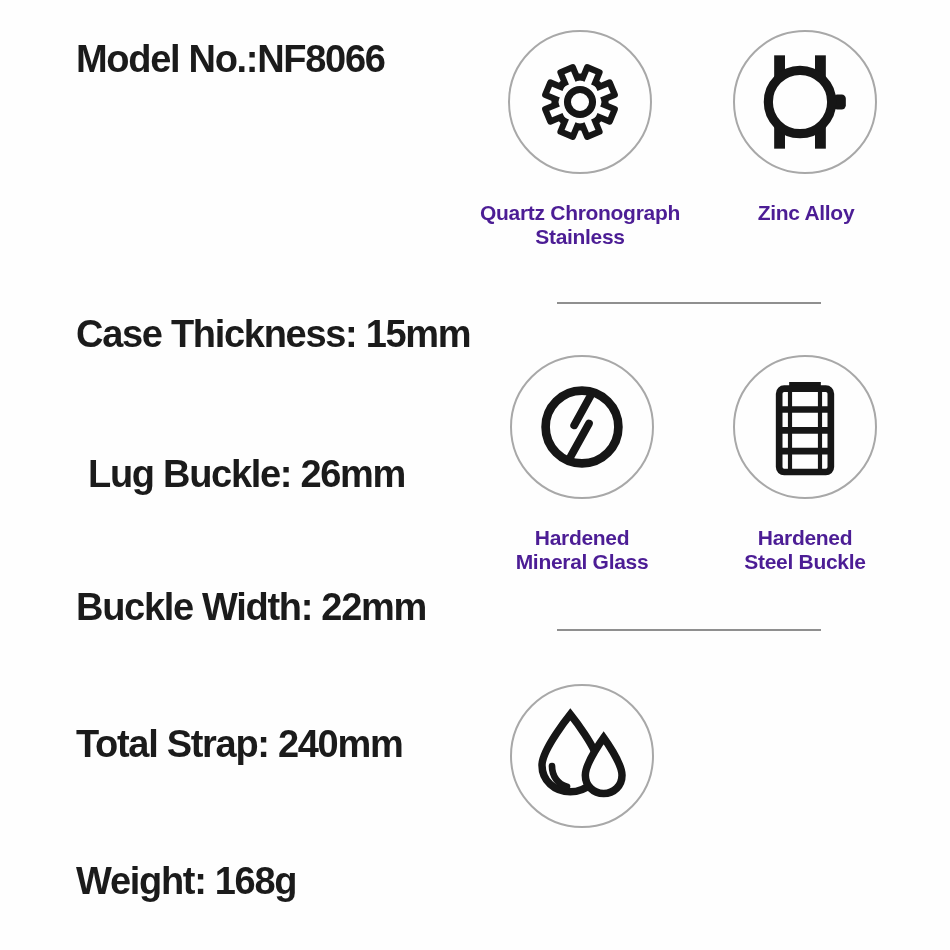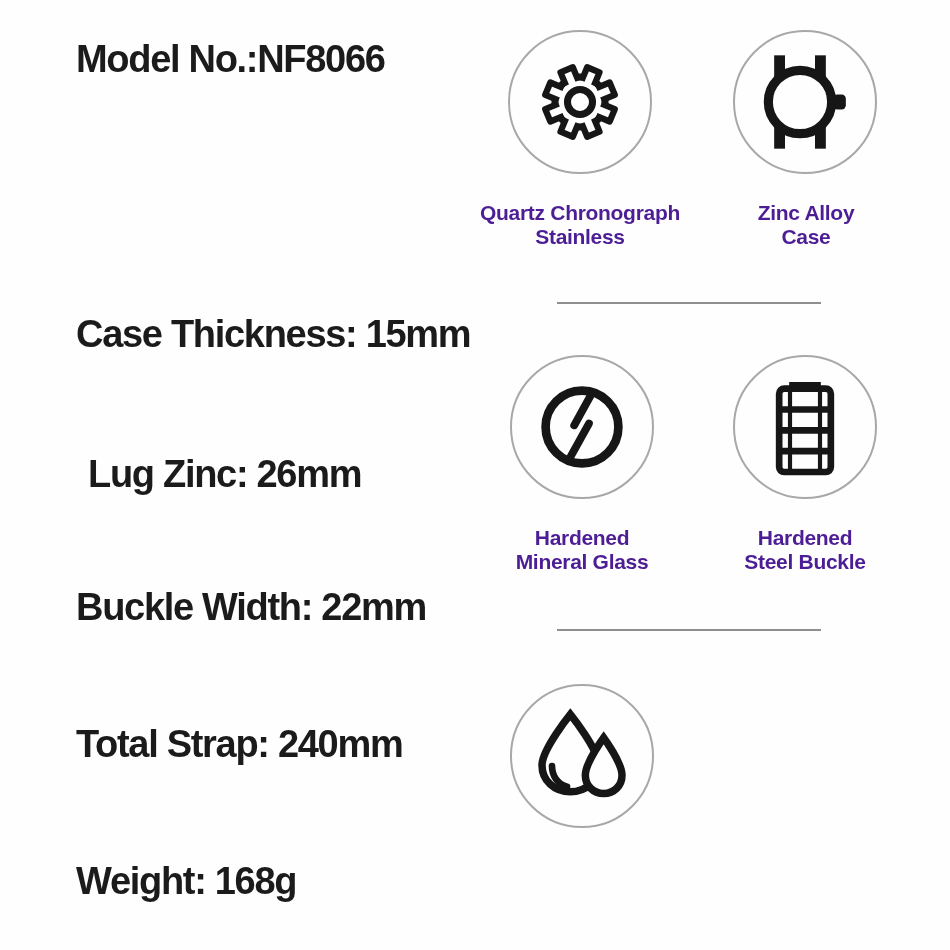--- a/index.html
+++ b/index.html
@@ -53,21 +53,21 @@
   }
   svg { display: block; }
 </style>
 </head>
 <body>
 
 <div class="canvas">
 
   <div class="spec" style="top:37px">Model No.:NF8066</div>
   <div class="spec" style="top:312px">Case Thickness: 15mm</div>
-  <div class="spec" style="top:452px; left:88px">Lug Zinc: 26mm</div>
+  <div class="spec" style="top:452px; left:88px">Lug Buckle: 26mm</div>
   <div class="spec" style="top:585px">Buckle Width: 22mm</div>
   <div class="spec" style="top:722px">Total Strap: 240mm</div>
   <div class="spec" style="top:859px">Weight: 168g</div>
 
   <div class="feature-circle" style="left:508px; top:30px">
     <span>
       <svg width="94" height="94" viewBox="0 0 120 120">
         <circle cx="60" cy="60" r="32" fill="#fefefe" stroke="#161616" stroke-width="9"></circle>
         <g fill="#fefefe" stroke="#161616" stroke-width="8" stroke-linejoin="round">
           <path d="M51.5,34 L51.5,15.5 L68.5,15.5 L68.5,34" transform="rotate(22.5 60 60)"></path>
@@ -97,21 +97,20 @@
           <rect x="23" y="88" width="13" height="28"></rect>
           <rect x="72" y="88" width="13" height="28"></rect>
           <rect x="94" y="51" width="15" height="18" rx="5"></rect>
         </g>
         <circle cx="54" cy="60" r="38" fill="#fefefe" stroke="#161616" stroke-width="11"></circle>
       </svg>
     </span>
   </div>
   <div class="feature-label" style="left:676px; top:201px">
     <div>Zinc Alloy</div>
-    <div>Case</div>
   </div>
 
   <div class="divider" style="top:302px"></div>
 
   <div class="feature-circle" style="left:510px; top:355px">
     <span>
       <svg width="104" height="104" viewBox="0 0 120 120">
         <circle cx="60" cy="60" r="42" fill="#fefefe" stroke="#161616" stroke-width="10"></circle>
         <g stroke="#161616" stroke-width="9" stroke-linecap="round">
           <line x1="51" y1="58" x2="72" y2="20"></line>

